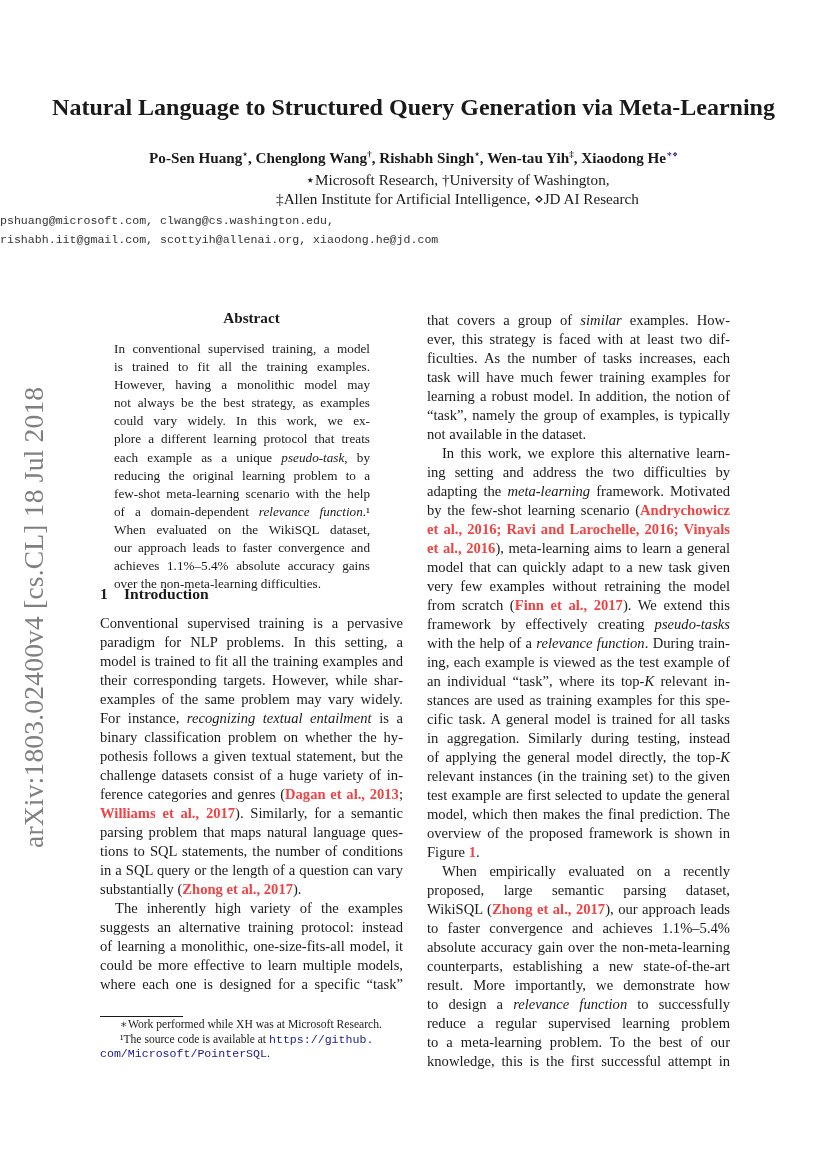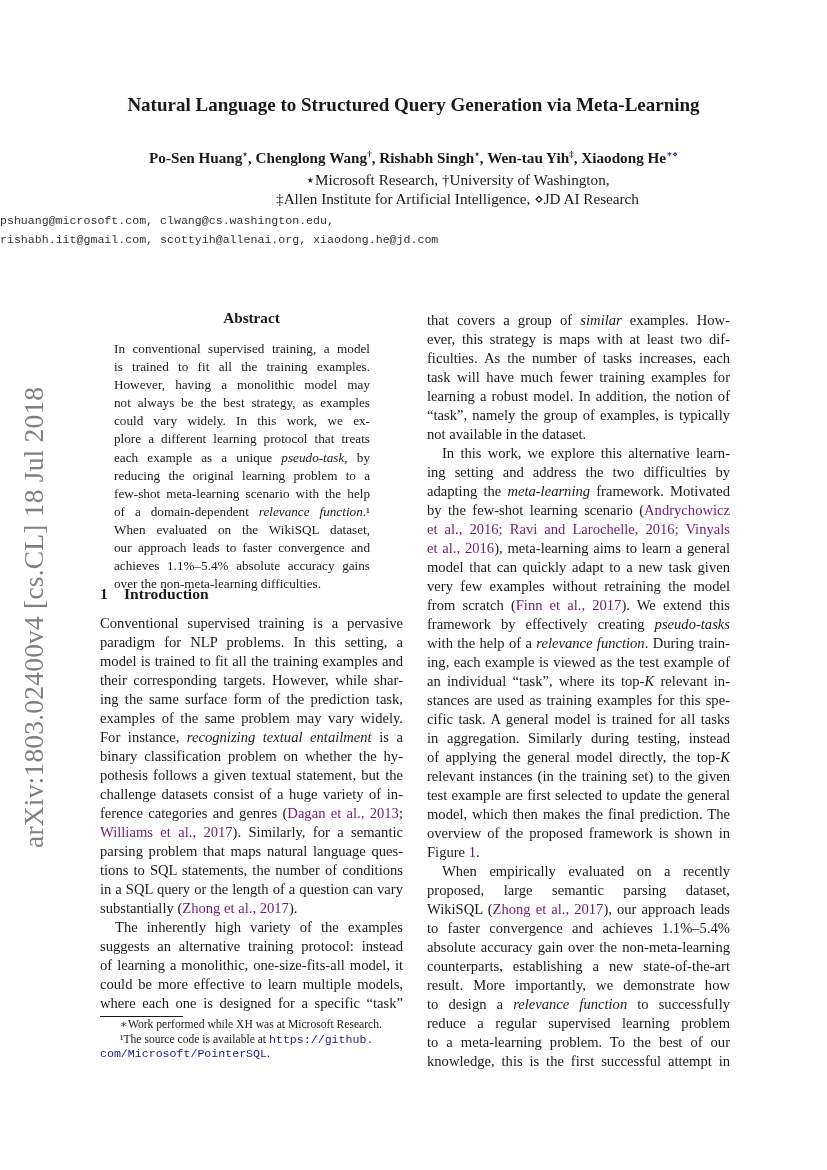--- a/index.html
+++ b/index.html
@@ -7,21 +7,21 @@
     width: 827px; height: 1170px; position: relative; overflow: hidden;
     font-family: "Liberation Serif", "DejaVu Serif", serif; color: #1a1a1a;
   }
   .arxiv-stamp {
     position: absolute; left: 18px; top: 848px;
     transform: rotate(-90deg); transform-origin: left top;
     font-size: 27.5px; color: #808080; white-space: nowrap; letter-spacing: 0.2px;
   }
   .title {
     position: absolute; left: 0; width: 827px; top: 94px; text-align: center;
-    font-size: 19px; font-weight: bold;
+    font-size: 24px; font-weight: bold;
   }
   .authors {
     position: absolute; left: 0; width: 827px; top: 149px; text-align: center;
     font-size: 15.2px; font-weight: bold;
   }
   .affil {
     position: absolute; left: 0; width: 827px; text-align: center; font-size: 15.2px; margin-left: 44px;
   }
   .emails {
     position: absolute; left: 0; width: 827px; text-align: left;
@@ -30,21 +30,21 @@
   sup { font-size: 9px; vertical-align: super; line-height: 0; }
   sup.blue { color: #1a1a8c; }
   .col { position: absolute; text-align: justify; }
   .left { left: 100px; width: 303px; }
   .right { left: 427px; width: 303px; }
   .abs-head { position: absolute; left: 100px; width: 303px; top: 309px; text-align: center; font-weight: bold; font-size: 15.2px; }
   .abs-body { position: absolute; left: 114px; width: 256px; top: 340px; font-size: 13.2px; line-height: 18.1px; text-align: justify; }
   .sec-head { position: absolute; left: 100px; top: 585px; font-weight: bold; font-size: 15.6px; }
   .sec-head .num { display: inline-block; width: 24px; }
   .body-text { font-size: 14.6px; line-height: 19px; }
-  .cite { color: #701a75; }
+  .cite { color: #ef4444; font-weight: bold; }
   em { font-style: italic; }
   .fn-rule { position: absolute; left: 100px; top: 1016px; width: 83px; border-top: 1px solid #1a1a1a; }
   .footnotes { position: absolute; left: 100px; width: 303px; top: 1018px; font-size: 11.6px; line-height: 14.5px; text-align: justify; }
   .footnotes p { margin: 0; text-indent: 20px; }
   .mono { font-family: "Liberation Mono", "DejaVu Sans Mono", monospace; color: #1a1a8c; font-size: 11.6px; }
   .line { display: block; text-align: justify; text-align-last: justify; white-space: nowrap; }
   .line.last { text-align-last: left; }
 </style>
 </head>
 <body>
@@ -85,41 +85,40 @@
 
 <div class="sec-head">
   <span class="num">1</span><span>Introduction</span>
 </div>
 
 <div class="col left body-text" style="top:614px" id="left-col">
     <span class="line">Conventional supervised training is a pervasive</span>
     <span class="line">paradigm for NLP problems.  In this setting, a</span>
     <span class="line">model is trained to fit all the training examples and</span>
     <span class="line">their corresponding targets. However, while shar-</span>
-    <span class="line">ing the same surface form of the prediction task,</span>
     <span class="line">examples of the same problem may vary widely.</span>
     <span class="line">For instance, <em>recognizing textual entailment</em> is a</span>
     <span class="line">binary classification problem on whether the hy-</span>
     <span class="line">pothesis follows a given textual statement, but the</span>
     <span class="line">challenge datasets consist of a huge variety of in-</span>
     <span class="line">ference categories and genres (<span class="cite">Dagan et al., 2013</span>;</span>
     <span class="line"><span class="cite">Williams et al., 2017</span>).  Similarly, for a semantic</span>
     <span class="line">parsing problem that maps natural language ques-</span>
     <span class="line">tions to SQL statements, the number of conditions</span>
     <span class="line">in a SQL query or the length of a question can vary</span>
     <span class="line last">substantially (<span class="cite">Zhong et al., 2017</span>).</span>
     <span class="line" style="padding-left: 15px;">The inherently high variety of the examples</span>
     <span class="line">suggests an alternative training protocol:  instead</span>
     <span class="line">of learning a monolithic, one-size-fits-all model, it</span>
     <span class="line">could be more effective to learn multiple models,</span>
     <span class="line">where each one is designed for a specific “task”</span>
   </div>
 <div class="col right body-text" style="top:311px" id="right-col">
     <span class="line">that covers a group of <em>similar</em> examples.  How-</span>
-    <span class="line">ever, this strategy is maps with at least two dif-</span>
+    <span class="line">ever, this strategy is faced with at least two dif-</span>
     <span class="line">ficulties.  As the number of tasks increases, each</span>
     <span class="line">task will have much fewer training examples for</span>
     <span class="line">learning a robust model. In addition, the notion of</span>
     <span class="line">“task”, namely the group of examples, is typically</span>
     <span class="line last">not available in the dataset.</span>
     <span class="line" style="padding-left: 15px;">In this work, we explore this alternative learn-</span>
     <span class="line">ing setting and address the two difficulties by</span>
     <span class="line">adapting the <em>meta-learning</em> framework. Motivated</span>
     <span class="line">by the few-shot learning scenario (<span class="cite">Andrychowicz</span></span>
     <span class="line"><span class="cite"><span class="cite">et al., 2016</span>; Ravi and Larochelle, 2016; Vinyals</span></span>

